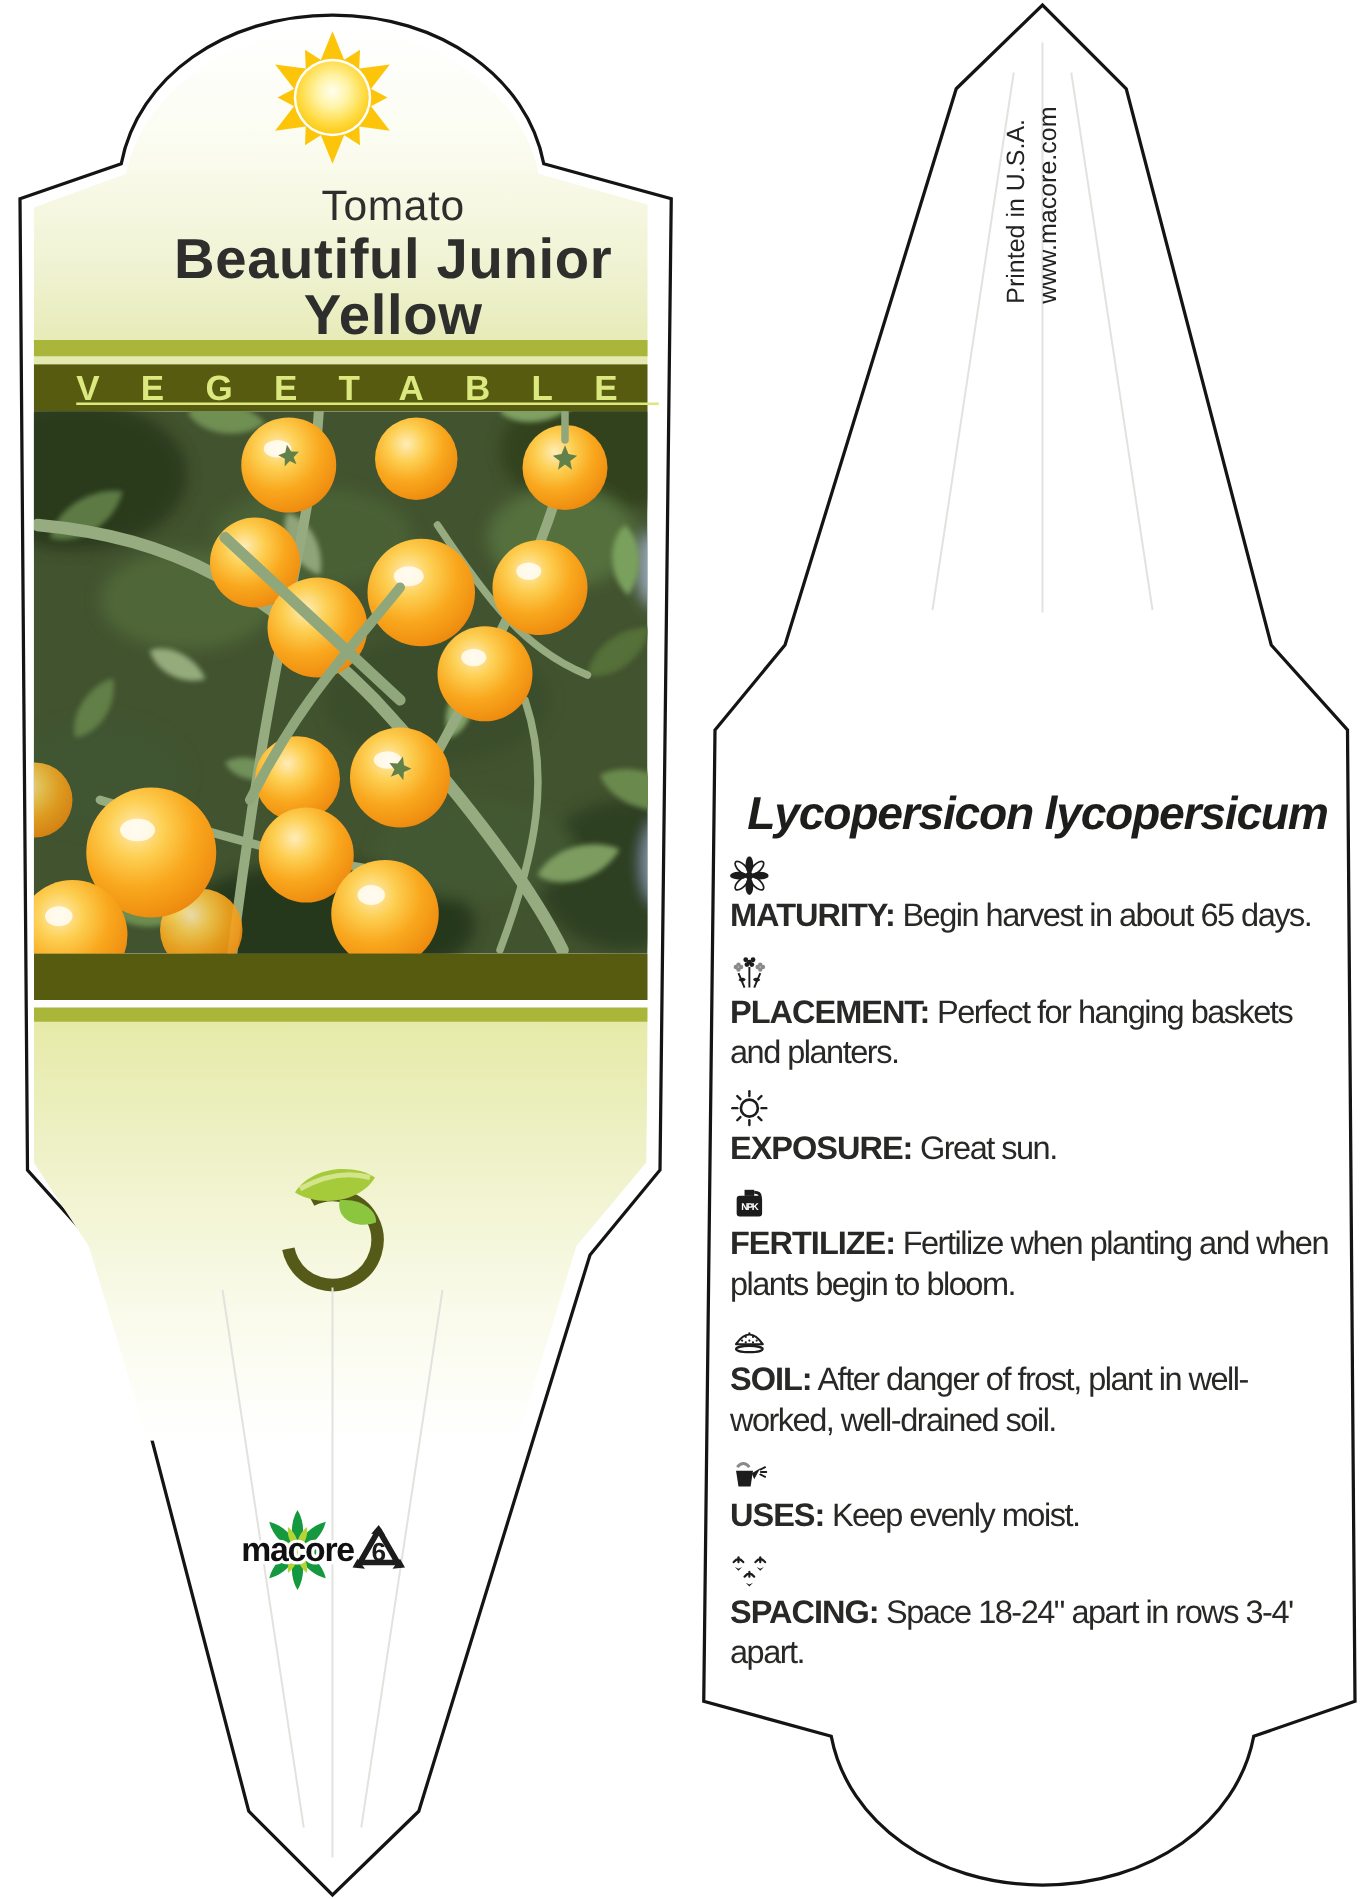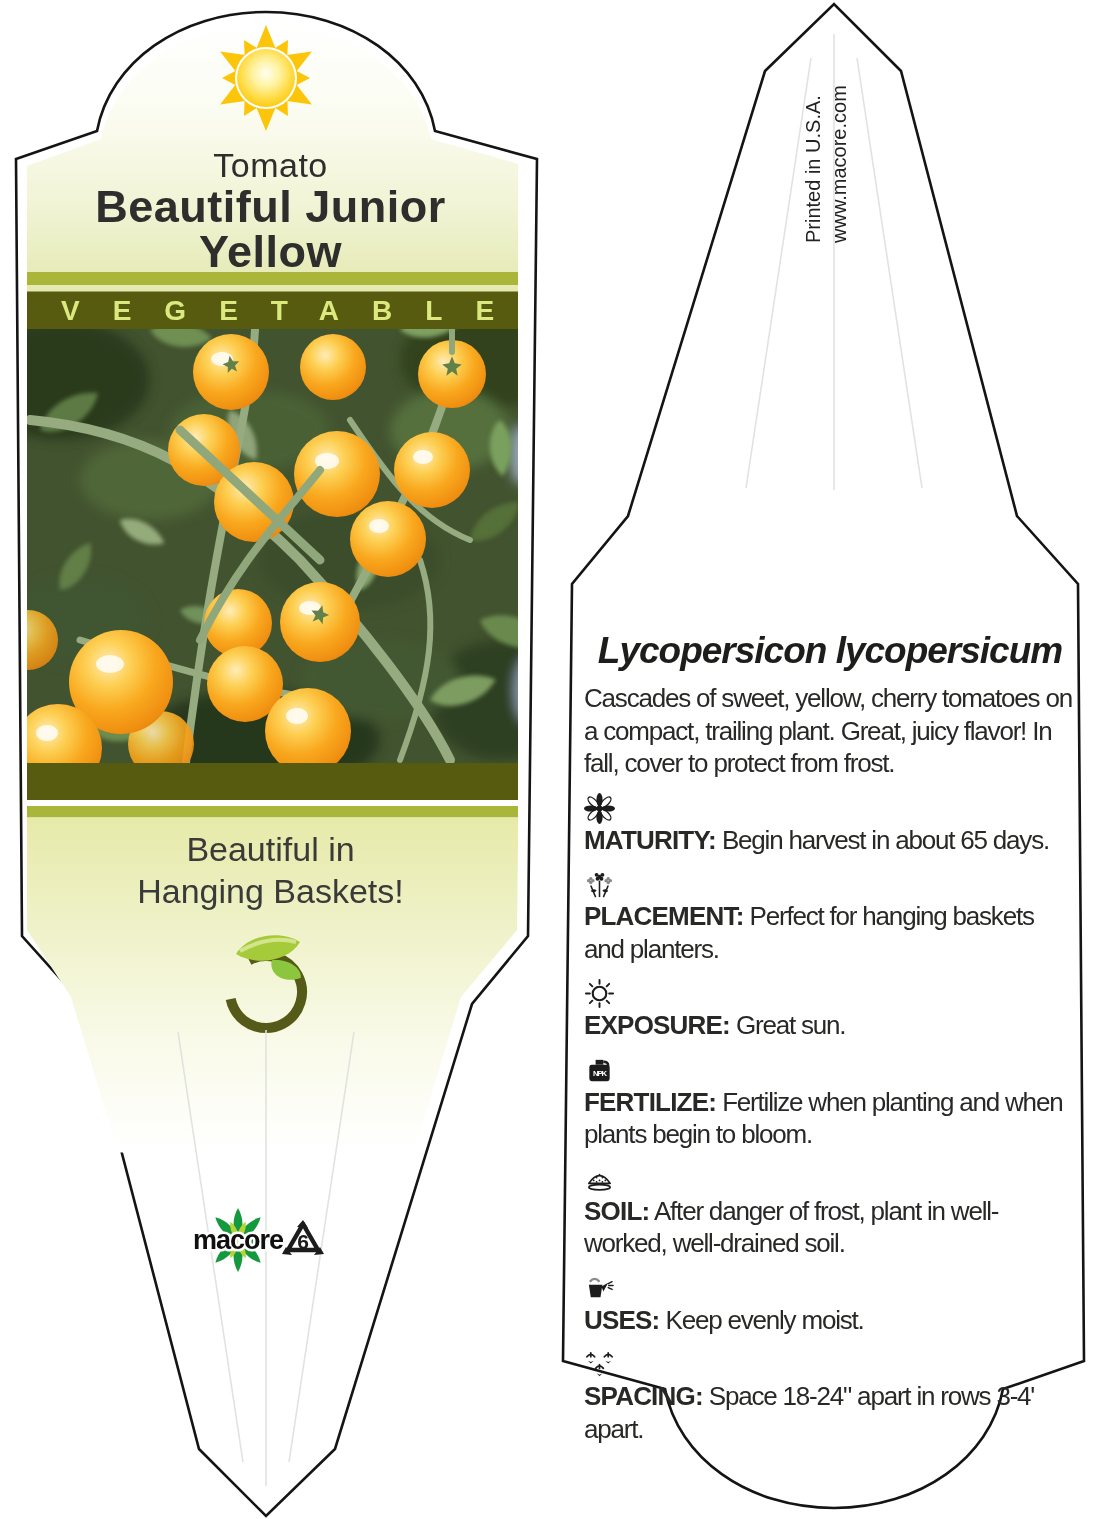--- a/index.html
+++ b/index.html
@@ -1,26 +1,26 @@
 <!DOCTYPE html>
 <html><head>
 <meta charset="utf-8">
 <style>
   html,body{margin:0;padding:0;background:#ffffff;}
   .canvas{position:relative;width:1094px;height:1519px;background:#fff;overflow:hidden;
           font-family:"Liberation Sans", sans-serif;}
   svg{display:block;}
   .art{position:absolute;left:0;top:0;}
   
-  .title-block{position:absolute;left:28px;top:146px;width:485px;text-align:center;color:#2e2e2c;}
+  .title-block{position:absolute;left:28px;top:146px;width:485px;text-align:center;color:#2e2e2c;padding-left:44px;}
   .common-name{font-size:34px;line-height:38px;letter-spacing:0.5px;}
   .variety{font-size:45px;line-height:45px;font-weight:bold;letter-spacing:0.5px;}
   .veg-banner{position:absolute;left:28px;top:292px;width:485px;height:37px;line-height:37px;
               text-align:center;font-size:28px;font-weight:bold;color:#dce97e;
-              letter-spacing:33px;text-indent:33px;white-space:nowrap;}
+              letter-spacing:33px;text-indent:33px;white-space:nowrap;text-decoration:underline;}
   .tagline{position:absolute;left:28px;top:828px;width:485px;text-align:center;
            font-size:34px;line-height:42px;color:#3a3a38;}
   
   .print-note{position:absolute;left:732px;top:121px;width:190px;height:54px;
               transform:rotate(-90deg);font-size:20px;line-height:26px;color:#232323;text-align:left;}
   .back-text{position:absolute;left:584px;top:630px;width:492px;color:#282826;}
   .botanical{font-size:37px;font-weight:bold;letter-spacing:-1px;text-align:center;
              margin:0 0 10px 0;color:#1d1d1b;font-style:italic;}
   .descr{font-size:26px;line-height:32.5px;letter-spacing:-1.2px;margin:0;}
   .care{margin-top:10px;}
@@ -242,33 +242,28 @@
 </svg>
 
 <div class="title-block">
   <div class="common-name">Tomato</div>
   <div class="variety">Beautiful Junior</div>
   <div class="variety">Yellow</div>
 </div>
 
 <div class="veg-banner">VEGETABLE</div>
 
-<div class="tagline">
-  <div>Beautiful in</div>
-  <div>Hanging Baskets!</div>
-</div>
 
 <div class="print-note">
   <div>Printed in U.S.A.</div>
   <div>www.macore.com</div>
 </div>
 
 <div class="back-text">
   <h1 class="botanical">Lycopersicon lycopersicum</h1>
-  <p class="descr">Cascades of sweet, yellow, cherry tomatoes on a compact, trailing plant. Great, juicy flavor! In fall, cover to protect from frost.</p>
 
   <div class="care">
     <p><svg class="ci" viewBox="0 0 32 32">
             <g transform="translate(16 16)">
               <g>
                 <ellipse cx="9" cy="0" rx="7" ry="3.2" fill="#1c1c1c"></ellipse>
                 <ellipse cx="9" cy="0" rx="7" ry="3.2" fill="none" stroke="#1c1c1c" stroke-width="1.4" transform="rotate(45)"></ellipse>
                 <ellipse cx="9" cy="0" rx="7" ry="3.2" fill="#1c1c1c" transform="rotate(90)"></ellipse>
                 <ellipse cx="9" cy="0" rx="7" ry="3.2" fill="none" stroke="#1c1c1c" stroke-width="1.4" transform="rotate(135)"></ellipse>
                 <ellipse cx="9" cy="0" rx="7" ry="3.2" fill="#1c1c1c" transform="rotate(180)"></ellipse>

